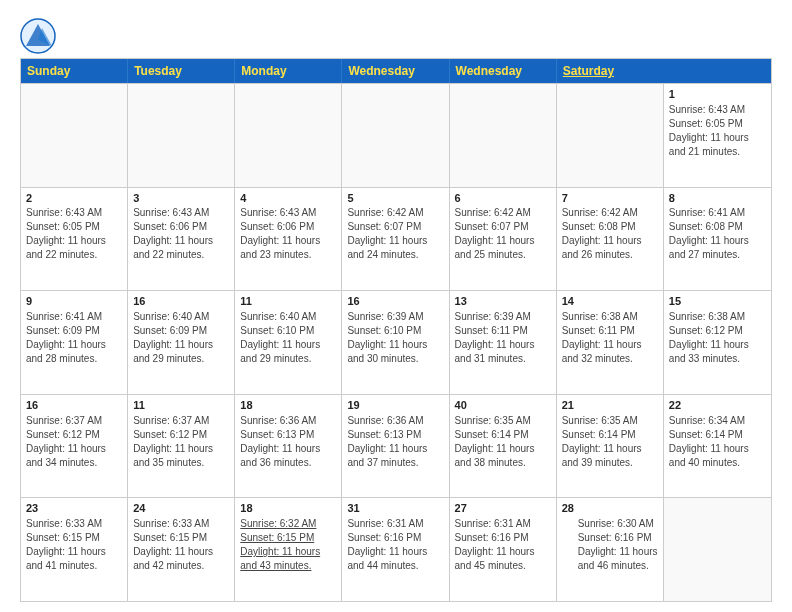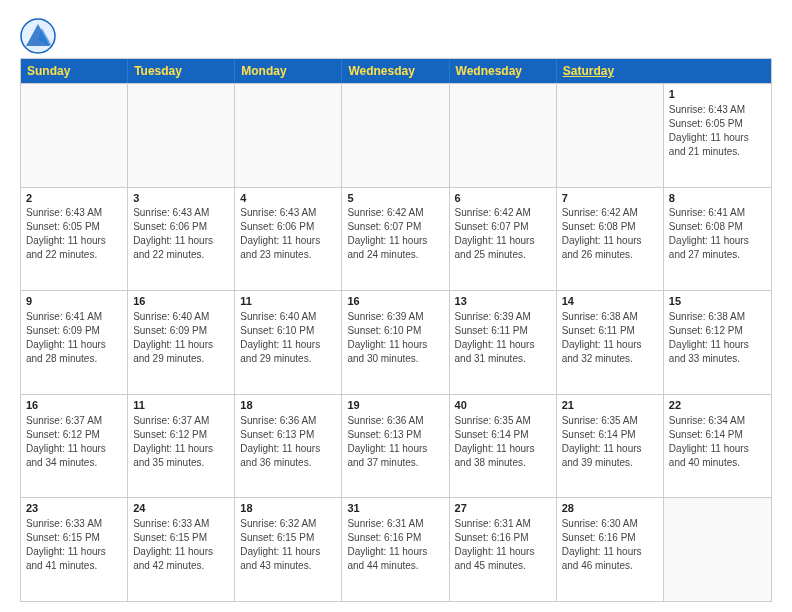--- a/index.html
+++ b/index.html
@@ -317,42 +317,42 @@
           </div>
           <div class="cal-cell">
             <span class="day-num">24</span>
             <div class="cell-info" style="white-space: pre-line;">Sunrise: 6:33 AM
 Sunset: 6:15 PM
 Daylight: 11 hours
 and 42 minutes.</div>
           </div>
           <div class="cal-cell">
             <span class="day-num">18</span>
-            <div class="cell-info" style="white-space: pre-line;">Sunrise: 6:32 AM
+            <div class="cell-info" style="white-space: pre-line; text-decoration: underline;">Sunrise: 6:32 AM
 Sunset: 6:15 PM
 Daylight: 11 hours
 and 43 minutes.</div>
           </div>
           <div class="cal-cell">
             <span class="day-num">31</span>
             <div class="cell-info" style="white-space: pre-line;">Sunrise: 6:31 AM
 Sunset: 6:16 PM
 Daylight: 11 hours
 and 44 minutes.</div>
           </div>
           <div class="cal-cell">
             <span class="day-num">27</span>
             <div class="cell-info" style="white-space: pre-line;">Sunrise: 6:31 AM
 Sunset: 6:16 PM
 Daylight: 11 hours
 and 45 minutes.</div>
           </div>
           <div class="cal-cell">
             <span class="day-num">28</span>
-            <div class="cell-info" style="white-space: pre-line;">Sunrise: 6:30 AM
+            <div class="cell-info" style="white-space: pre-line; margin-left: 16px;">Sunrise: 6:30 AM
 Sunset: 6:16 PM
 Daylight: 11 hours
 and 46 minutes.</div>
           </div>
           <div class="cal-cell empty"></div>
         </div>
       </div>
   </div>
 </div>
 

